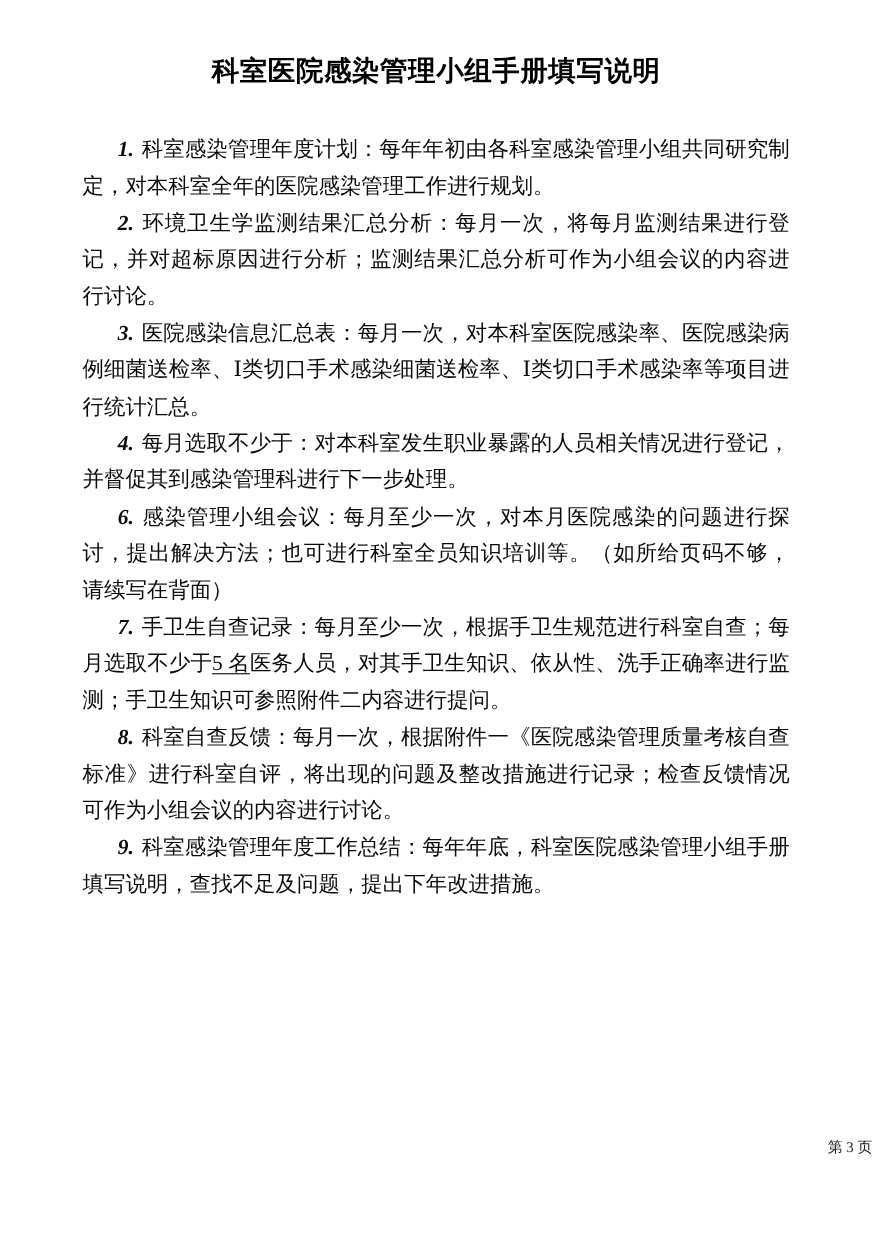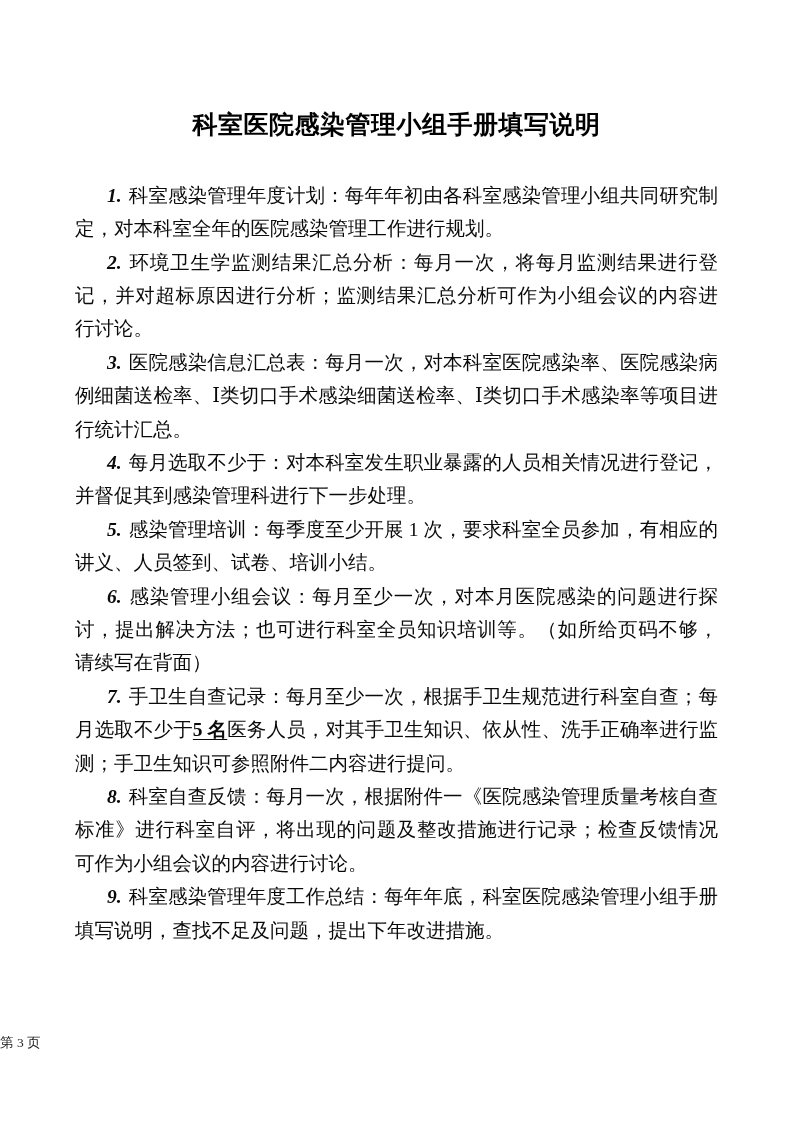--- a/index.html
+++ b/index.html
@@ -7,21 +7,21 @@
     position: relative;
     width: 793px;
     height: 1122px;
     margin: 0 auto;
     background: #ffffff;
     color: #000000;
     overflow: hidden;
   }
   .doc-title {
     margin: 0;
-    padding-top: 110px;
+    padding-top: 51px;
     text-align: center;
     font-family: "Liberation Sans", "DejaVu Sans", sans-serif;
     font-weight: 700;
     font-size: 25px;
     line-height: 1.15;
     letter-spacing: 0.5px;
     color: #000000;
   }
   .body-text {
     margin: 40px 75px 0 75px;
@@ -35,47 +35,46 @@
     margin: 0;
     text-indent: 32px;
   }
   .para-num {
     font-family: "Liberation Serif", "DejaVu Serif", serif;
     font-style: italic;
     font-weight: 700;
     margin-right: 7px;
   }
   .seg-bu {
-    font-weight: 700;
+    font-weight: 400;
     text-decoration: underline;
     text-underline-offset: 3px;
   }
   .page-footer {
     position: absolute;
     left: 0;
     right: 0;
     top: 1034px;
-    text-align: left;
+    text-align: right;
     font-family: "Liberation Serif", "DejaVu Serif", serif;
     font-size: 13.5px;
     color: #222222;
   }
 </style>
 </head>
 <body>
 
 <div class="page">
   <h1 class="doc-title">科室医院感染管理小组手册填写说明</h1>
 
   <div class="body-text">
       <p class="para"><span class="para-num">1.</span><span>科室感染管理年度计划：每年年初由各科室感染管理小组共同研究制定，对本科室全年的医院感染管理工作进行规划。</span></p>
       <p class="para"><span class="para-num">2.</span><span>环境卫生学监测结果汇总分析：每月一次，将每月监测结果进行登记，并对超标原因进行分析；监测结果汇总分析可作为小组会议的内容进行讨论。</span></p>
       <p class="para"><span class="para-num">3.</span><span>医院感染信息汇总表：每月一次，对本科室医院感染率、医院感染病例细菌送检率、Ⅰ类切口手术感染细菌送检率、Ⅰ类切口手术感染率等项目进行统计汇总。</span></p>
       <p class="para"><span class="para-num">4.</span><span>每月选取不少于：对本科室发生职业暴露的人员相关情况进行登记，并督促其到感染管理科进行下一步处理。</span></p>
-      <p class="para"><span class="para-num">5.</span><span>感染管理培训：每季度至少开展 1 次，要求科室全员参加，有相应的讲义、人员签到、试卷、培训小结。</span></p>
       <p class="para"><span class="para-num">6.</span><span>感染管理小组会议：每月至少一次，对本月医院感染的问题进行探讨，提出解决方法；也可进行科室全员知识培训等。（如所给页码不够，请续写在背面）</span></p>
       <p class="para"><span class="para-num">7.</span><span>手卫生自查记录：每月至少一次，根据手卫生规范进行科室自查；每月选取不少于</span><span class="seg-bu">5 名</span><span>医务人员，对其手卫生知识、依从性、洗手正确率进行监测；手卫生知识可参照附件二内容进行提问。</span></p>
       <p class="para"><span class="para-num">8.</span><span>科室自查反馈：每月一次，根据附件一《医院感染管理质量考核自查标准》进行科室自评，将出现的问题及整改措施进行记录；检查反馈情况可作为小组会议的内容进行讨论。</span></p>
       <p class="para"><span class="para-num">9.</span><span>科室感染管理年度工作总结：每年年底，科室医院感染管理小组手册填写说明，查找不足及问题，提出下年改进措施。</span></p>
     </div>
 
   <div class="page-footer">第 3 页</div>
 </div>
 
 </body></html>

